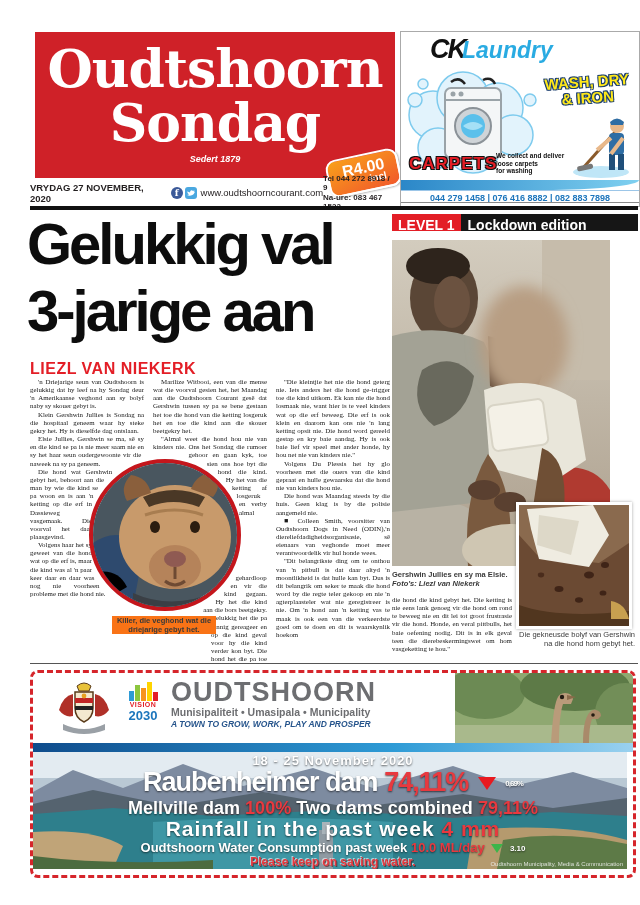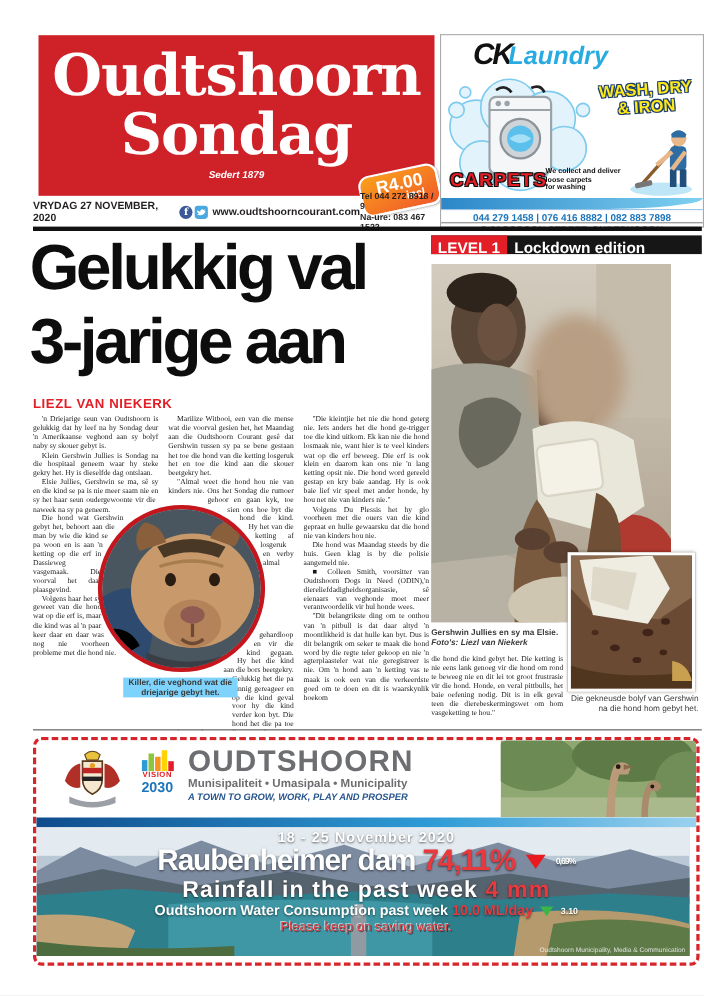--- a/index.html
+++ b/index.html
@@ -16,21 +16,21 @@
                transform:rotate(-12deg);border:2px solid #fff;text-align:right;box-shadow:1px 1px 2px rgba(0,0,0,.3);}
   .price-main{font-size:16px;line-height:15px;}
   .price-sub{font-size:10px;line-height:10px;}
   
   .datestrip{position:absolute;left:30px;top:180px;width:366px;height:25px;display:flex;align-items:center;}
   .date-text{font-size:9.5px;font-weight:bold;color:#231f20;}
   .social{display:flex;gap:2px;margin-left:14px;margin-right:4px;}
   .fb{width:12px;height:12px;border-radius:50%;background:#3b5998;color:#fff;font-family:"DejaVu Serif",serif;
       font-weight:bold;font-size:9px;text-align:center;line-height:12px;}
   .tw{width:12px;height:12px;border-radius:3px;background:#4aa8e0;display:flex;align-items:center;justify-content:center;}
-  .site-text{font-size:9.5px;font-weight:bold;color:#231f20;}
+  .site-text{font-size:9.5px;font-weight:normal;color:#231f20;}
   .telblock{margin-left:auto;text-align:left;font-size:8px;font-weight:bold;color:#231f20;line-height:9.5px;}
   .black-rule{position:absolute;left:30px;top:206px;width:608px;height:4px;background:#111;}
   
   .ck-ad{position:absolute;left:400px;top:31px;width:238px;height:174px;border:1px solid #aaa;background:#fff;overflow:hidden;}
   .ck-brand{position:absolute;left:8px;top:2px;margin-left:21px;}
   .ck-ck{font-weight:900;font-size:27px;color:#111;letter-spacing:-2px;font-style:italic;}
   .ck-laundry{font-weight:bold;font-style:italic;font-size:23px;color:#29abe2;margin-left:-3px;}
   .ck-cloud{position:absolute;left:2px;top:28px;}
   .ck-services{position:absolute;right:10px;top:42px;transform:rotate(-4deg);text-align:center;
      font-weight:900;font-size:15px;line-height:16px;color:#ffe81a;
@@ -52,32 +52,32 @@
   .edition-level{background:#e31e26;color:#fff;font-weight:bold;font-size:14px;padding:2px 6px;line-height:18px;}
   .edition-label{color:#fff;font-weight:bold;font-size:14px;padding:2px 7px;line-height:18px;}
   
   .main-photo{position:absolute;left:392px;top:240px;width:218px;height:326px;overflow:hidden;}
   .main-cap{position:absolute;left:392px;top:570px;width:210px;font-size:7.5px;font-weight:bold;color:#3a3a3a;line-height:9px;}
   .main-cap .credit{font-style:italic;}
   .inset-photo{position:absolute;left:516px;top:502px;width:110px;height:121px;border:3px solid #fff;
                box-shadow:0 0 3px rgba(0,0,0,.35);overflow:hidden;background:#6b4a33;}
   .inset-cap{position:absolute;left:517px;top:630px;width:118px;font-size:7.5px;font-weight:normal;color:#3a3a3a;line-height:9px;text-align:right;}
   
-  .byline{position:absolute;left:30px;top:360px;font-size:12px;font-weight:bold;color:#e31e26;letter-spacing:.5px;}
+  .byline{position:absolute;left:30px;top:360px;font-size:16px;font-weight:bold;color:#e31e26;letter-spacing:.5px;}
   .cols{position:absolute;left:30px;top:378px;width:361px;height:286px;display:flex;gap:9px;overflow:hidden;}
   .col{width:114px;font-family:"Liberation Serif",serif;font-size:6.9px;line-height:8.15px;text-align:justify;color:#181818;}
   .col p{margin:0;text-indent:8px;}
   .sp-c1a{float:right;width:52px;height:240px;shape-outside:circle(80px at 73px 158px);}
   .sp-c1b{float:right;clear:right;width:30px;height:40px;}
   .sp-c2a{float:left;width:86px;height:240px;shape-outside:circle(80px at 12px 158px);}
   .sp-c2b{float:left;clear:left;width:58px;height:40px;}
   .dog-photo{position:absolute;left:89px;top:459px;width:144px;height:144px;border-radius:50%;
              border:4px solid #c4161c;box-shadow:inset 0 0 0 3px #fff;overflow:hidden;background:#3b4a58;}
   .dog-cap{position:absolute;left:112px;top:616px;width:104px;text-align:center;font-size:7.5px;font-weight:bold;
-           color:#3a3a3a;line-height:9px;background:#7dd3fc;}
+           color:#3a3a3a;line-height:9px;background:#f97316;}
   .col4{position:absolute;left:392px;top:596px;width:120px;height:67px;overflow:hidden;
         font-family:"Liberation Serif",serif;font-size:6.9px;line-height:8.15px;text-align:justify;color:#181818;}
   .thin-rule{position:absolute;left:30px;top:663px;width:608px;height:1px;background:#555;}
   
   .muni{position:absolute;left:30px;top:670px;width:600px;height:202px;border:3px dashed #d6252b;border-radius:8px;
         background:#fff;overflow:hidden;}
   .muni-head{position:relative;height:70px;background:#fff;}
   .crest{position:absolute;left:20px;top:5px;}
   .vision{position:absolute;left:90px;top:8px;width:40px;text-align:center;}
   .vision-bars{display:flex;align-items:flex-end;justify-content:center;gap:1px;height:20px;}
@@ -91,21 +91,21 @@
   .ostrich{position:absolute;right:0;top:0;width:178px;height:70px;overflow:hidden;}
   .muni-stripe{height:9px;background:linear-gradient(90deg,#0f4c8c,#2e9bd6 60%,#9ad1ef);}
   .dam{position:relative;height:117px;overflow:hidden;}
   .dam-overlay{position:absolute;left:0;top:0;width:100%;height:100%;text-align:center;color:#fff;
                text-shadow:0 1px 2px rgba(0,0,0,.6);}
   .dl1{font-size:13px;font-weight:bold;line-height:14px;margin-top:2px;letter-spacing:1px;}
   .dl2{font-size:27px;font-weight:900;line-height:28px;letter-spacing:-1px;}
   .dl3{font-size:18px;font-weight:900;line-height:20px;}
   .dl4{font-size:21px;font-weight:900;line-height:22px;letter-spacing:1px;}
   .dl5{font-size:13px;font-weight:900;line-height:15px;}
-  .dl6{font-size:12px;font-weight:400;line-height:13px;color:#e8393f;
+  .dl6{font-size:12px;font-weight:700;line-height:13px;color:#e8393f;
        text-shadow:-1px -1px 0 rgba(255,255,255,.6),1px 1px 0 rgba(60,0,0,.5);}
   .redval{color:#e8393f;}
   .tri-red{display:inline-block;width:0;height:0;border-left:9px solid transparent;border-right:9px solid transparent;
            border-top:13px solid #e8191f;vertical-align:middle;margin:0 3px;}
   .tri-green{display:inline-block;width:0;height:0;border-left:6px solid transparent;border-right:6px solid transparent;
            border-top:9px solid #3db54a;vertical-align:middle;margin:0 3px;}
   .small-delta{font-size:8px;font-weight:bold;vertical-align:middle;}
   .dam-credit{position:absolute;right:10px;bottom:2px;font-size:6px;color:#f3f3f3;text-shadow:none;opacity:.85;}
 </style>
 </head>
@@ -382,20 +382,26 @@
         <rect x="289" y="70" width="8" height="12" fill="#aab4ba"></rect>
       </svg>
       <div class="dam-overlay">
         <div class="dl1">18 - 25  November 2020</div>
         <div class="dl2">
           <span>Raubenheimer dam</span>
           <span class="redval">74,11%</span>
           <span class="tri-red"></span>
           <span class="small-delta">0,69%</span>
         </div>
+        <div class="dl3">
+          <span>Mellville dam</span>
+          <span class="redval">100%</span>
+          <span>Two dams combined</span>
+          <span class="redval">79,11%</span>
+        </div>
         <div class="dl4">
           <span>Rainfall in the past week</span>
           <span class="redval">4 mm</span>
         </div>
         <div class="dl5">
           <span>Oudtshoorn Water Consumption past week</span>
           <span class="redval">10.0 ML/day</span>
           <span class="tri-green"></span>
           <span class="small-delta">3.10</span>
         </div>

